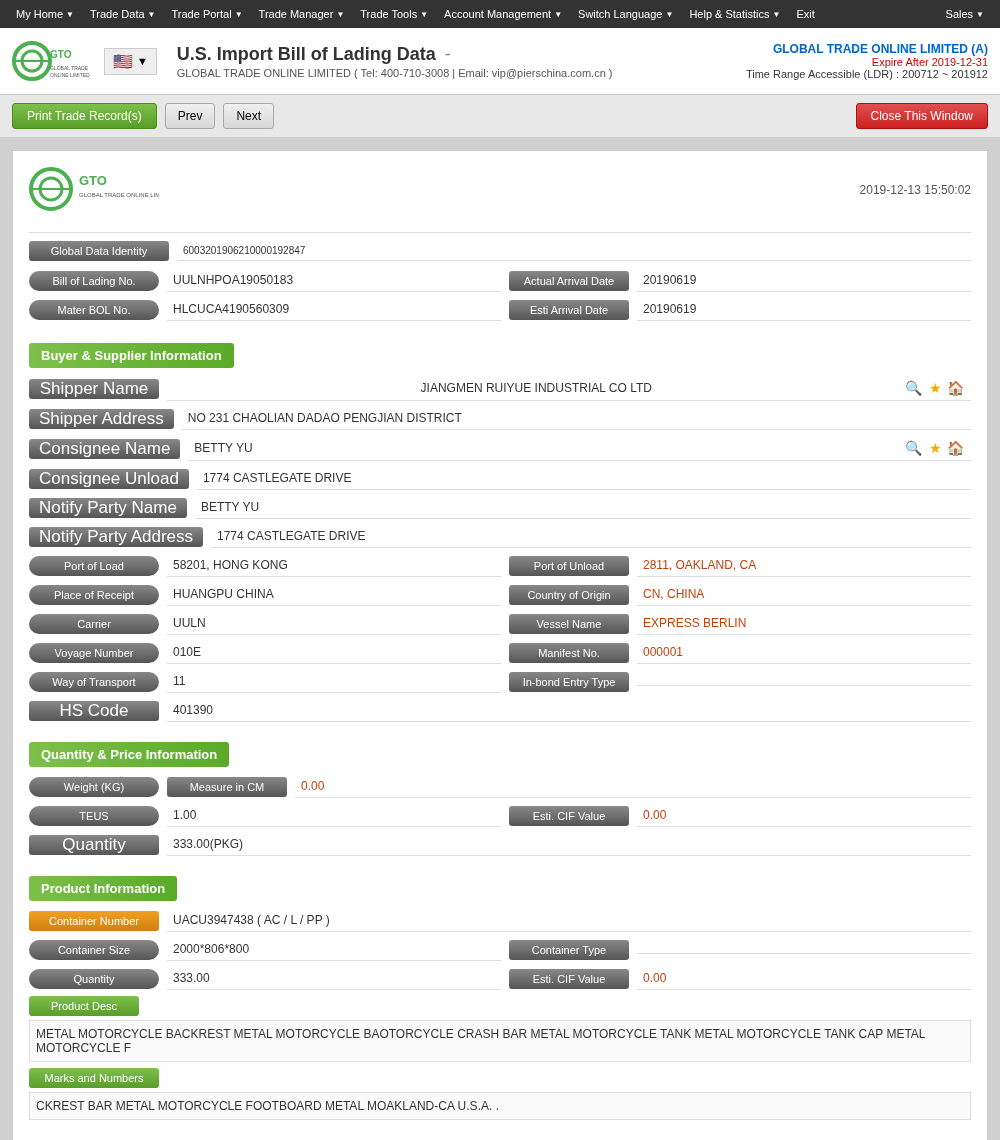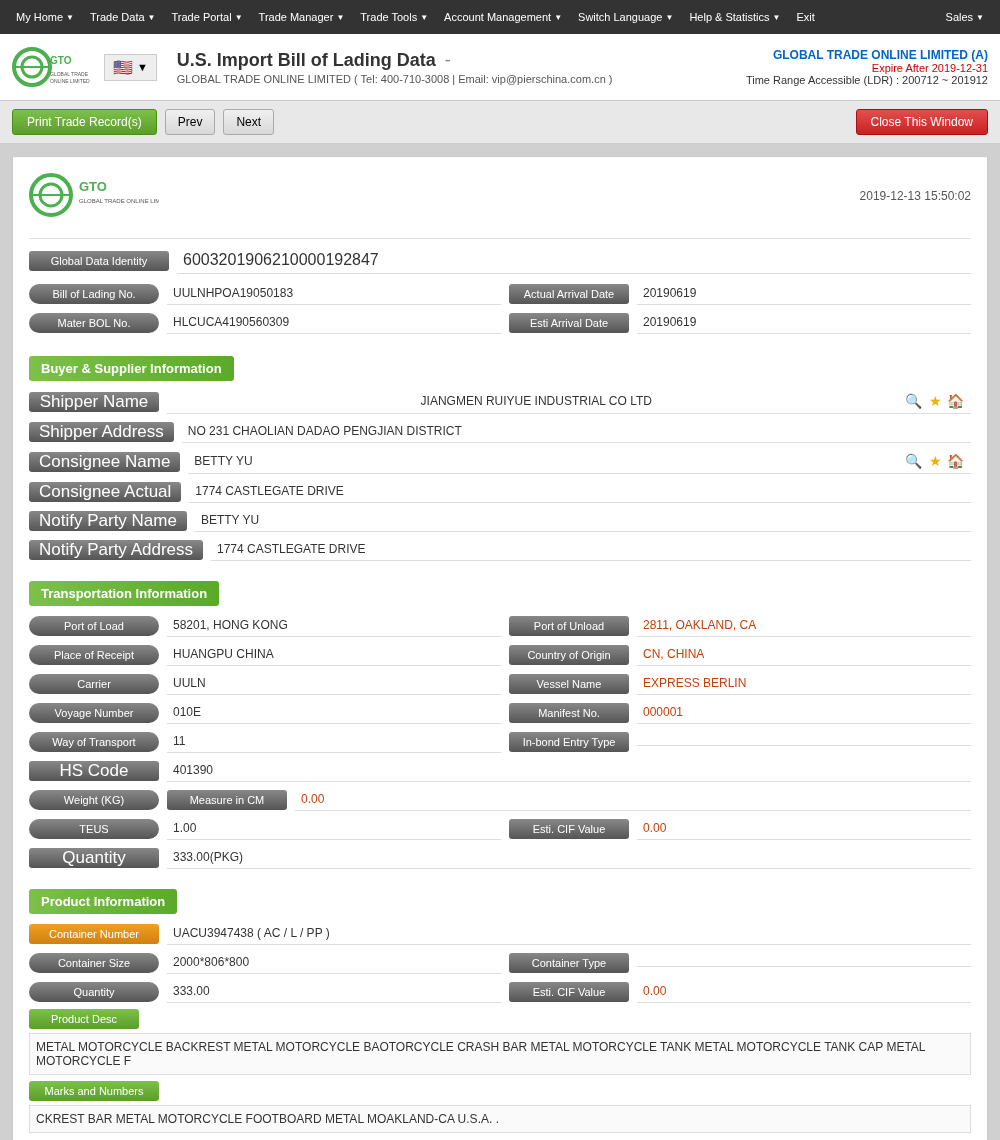--- a/index.html
+++ b/index.html
@@ -5,21 +5,21 @@
     * { margin: 0; padding: 0; box-sizing: border-box; }
     body { font-family: Arial, sans-serif; font-size: 12px; background: #d0d0d0; width: 1000px; }
 
     
     .top-nav {
       background: #333;
       color: #fff;
       display: flex;
       align-items: center;
       padding: 8px 8px;
-      height: 34px;
+      height: 28px;
       font-size: 11px;
     }
     .top-nav .nav-item {
       padding: 0 8px;
       cursor: pointer;
       display: flex;
       align-items: center;
       gap: 3px;
       height: 100%;
     }
@@ -137,21 +137,21 @@
       background: linear-gradient(to bottom, #888, #555);
       color: #fff;
       padding: 4px 10px;
       border-radius: 3px;
       font-size: 11px;
       min-width: 140px;
       text-align: center;
       flex-shrink: 0;
     }
     .identity-value {
-      font-size: 16px;
+      font-size: 10px;
       color: #333;
       border-bottom: 1px solid #ddd;
       flex: 1;
       padding: 4px 6px;
     }
 
     
     .bol-rows { margin-bottom: 8px; }
     .bol-dual {
       display: flex;
@@ -454,38 +454,37 @@
       <div class="single-value" style="display:flex;align-items:center;gap:6px;">
         <span style="flex:1;">BETTY YU</span>
         <span class="icon-btn" title="Search">🔍</span>
         <span class="icon-btn" title="Favorite" style="color:#f0b000;">★</span>
         <span class="icon-btn" title="Home" style="color:#cc4444;">🏠</span>
       </div>
     </div>
 
     
     <div class="single-field">
-      <div class="single-label">Consignee Actual</div>
+      <div class="single-label">Consignee Unload</div>
       <div class="single-value">1774 CASTLEGATE DRIVE</div>
     </div>
 
     
     <div class="single-field">
       <div class="single-label">Notify Party Name</div>
       <div class="single-value">BETTY YU</div>
     </div>
 
     
     <div class="single-field">
       <div class="single-label">Notify Party Address</div>
       <div class="single-value">1774 CASTLEGATE DRIVE</div>
     </div>
 
     
-    <div class="section-header">Transportation Information</div>
 
     <div class="transport-dual">
       <div class="transport-label">Port of Load</div>
       <div class="transport-value">58201, HONG KONG</div>
       <div class="transport-label2">Port of Unload</div>
       <div class="transport-value2">2811, OAKLAND, CA</div>
     </div>
 
     <div class="transport-dual">
       <div class="transport-label">Place of Receipt</div>
@@ -514,20 +513,21 @@
       <div class="transport-label2">In-bond Entry Type</div>
       <div class="transport-value2"></div>
     </div>
 
     <div class="single-field">
       <div class="single-label">HS Code</div>
       <div class="single-value">401390</div>
     </div>
 
     
+    <div class="section-header">Quantity &amp; Price Information</div>
 
     <div class="transport-dual">
       <div class="transport-label">Weight (KG)</div>
       <div class="transport-label2">Measure in CM</div>
       <div class="transport-value2">0.00</div>
     </div>
 
     <div class="transport-dual">
       <div class="transport-label">TEUS</div>
       <div class="transport-value">1.00</div>

